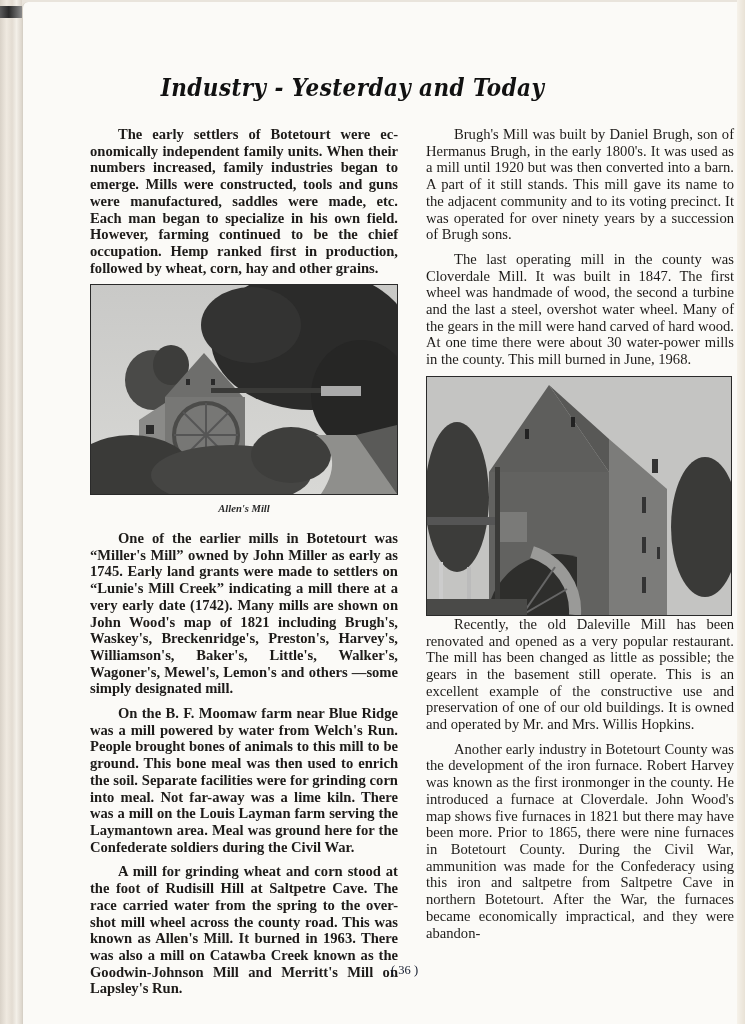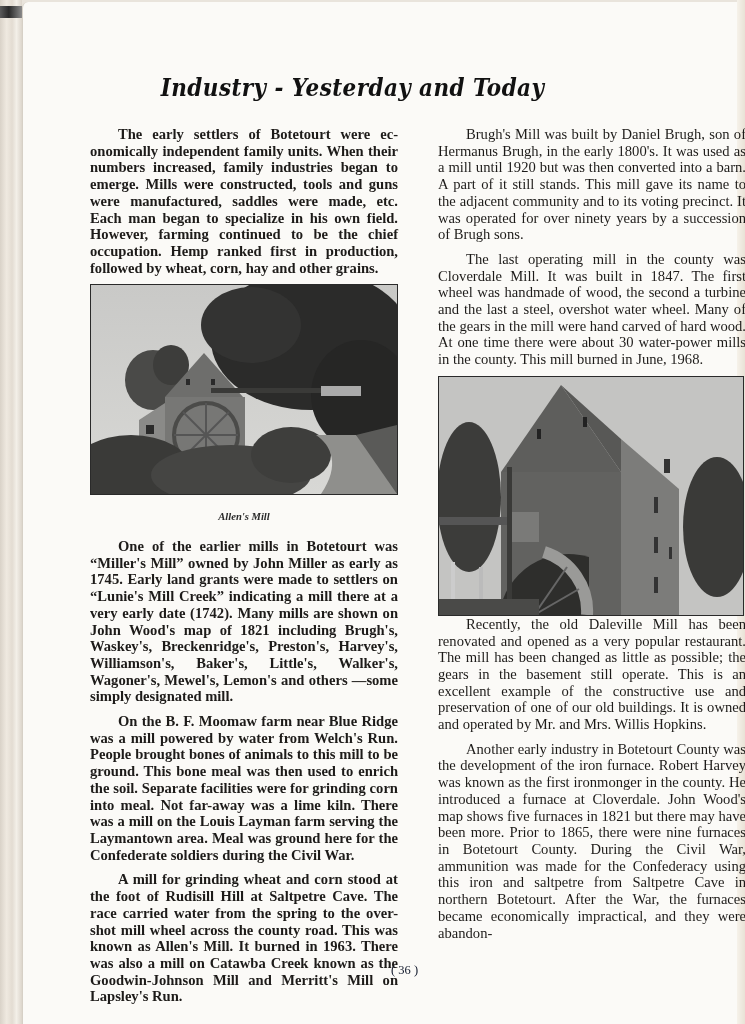--- a/index.html
+++ b/index.html
@@ -34,29 +34,29 @@
       transform: scaleX(0.86); transform-origin: 0 0;
       font-style: italic;
     }
     .col {
       position: absolute; width: 308px;
       font-size: 14.6px; line-height: 16.7px;
       text-align: justify; hyphens: manual;
     }
     .col p { margin: 0 0 8px 0; text-indent: 28px; }
     .col-left { left: 90px; top: 126px; font-weight: bold; }
-    .col-right { left: 438px; top: 126px; }
+    .col-right { left: 426px; top: 126px; }
     .photo {
       position: relative; width: 306px; overflow: hidden;
       border: 1px solid #2a2a2a; background: #888;
     }
     .photo svg { display: block; }
     .caption {
       font-style: italic; font-size: 10.6px; text-align: center;
-      margin: 14px 0 12px 0; text-indent: 0; color: #2a2a2a;
+      margin: 6px 0 12px 0; text-indent: 0; color: #2a2a2a;
     }
     .folio {
       position: absolute; left: 391px; top: 963px; font-size: 12.5px; color: #0f172a;
     }
   </style>
 </head>
 <body>
 
 <div class="book-edge"></div>
 

